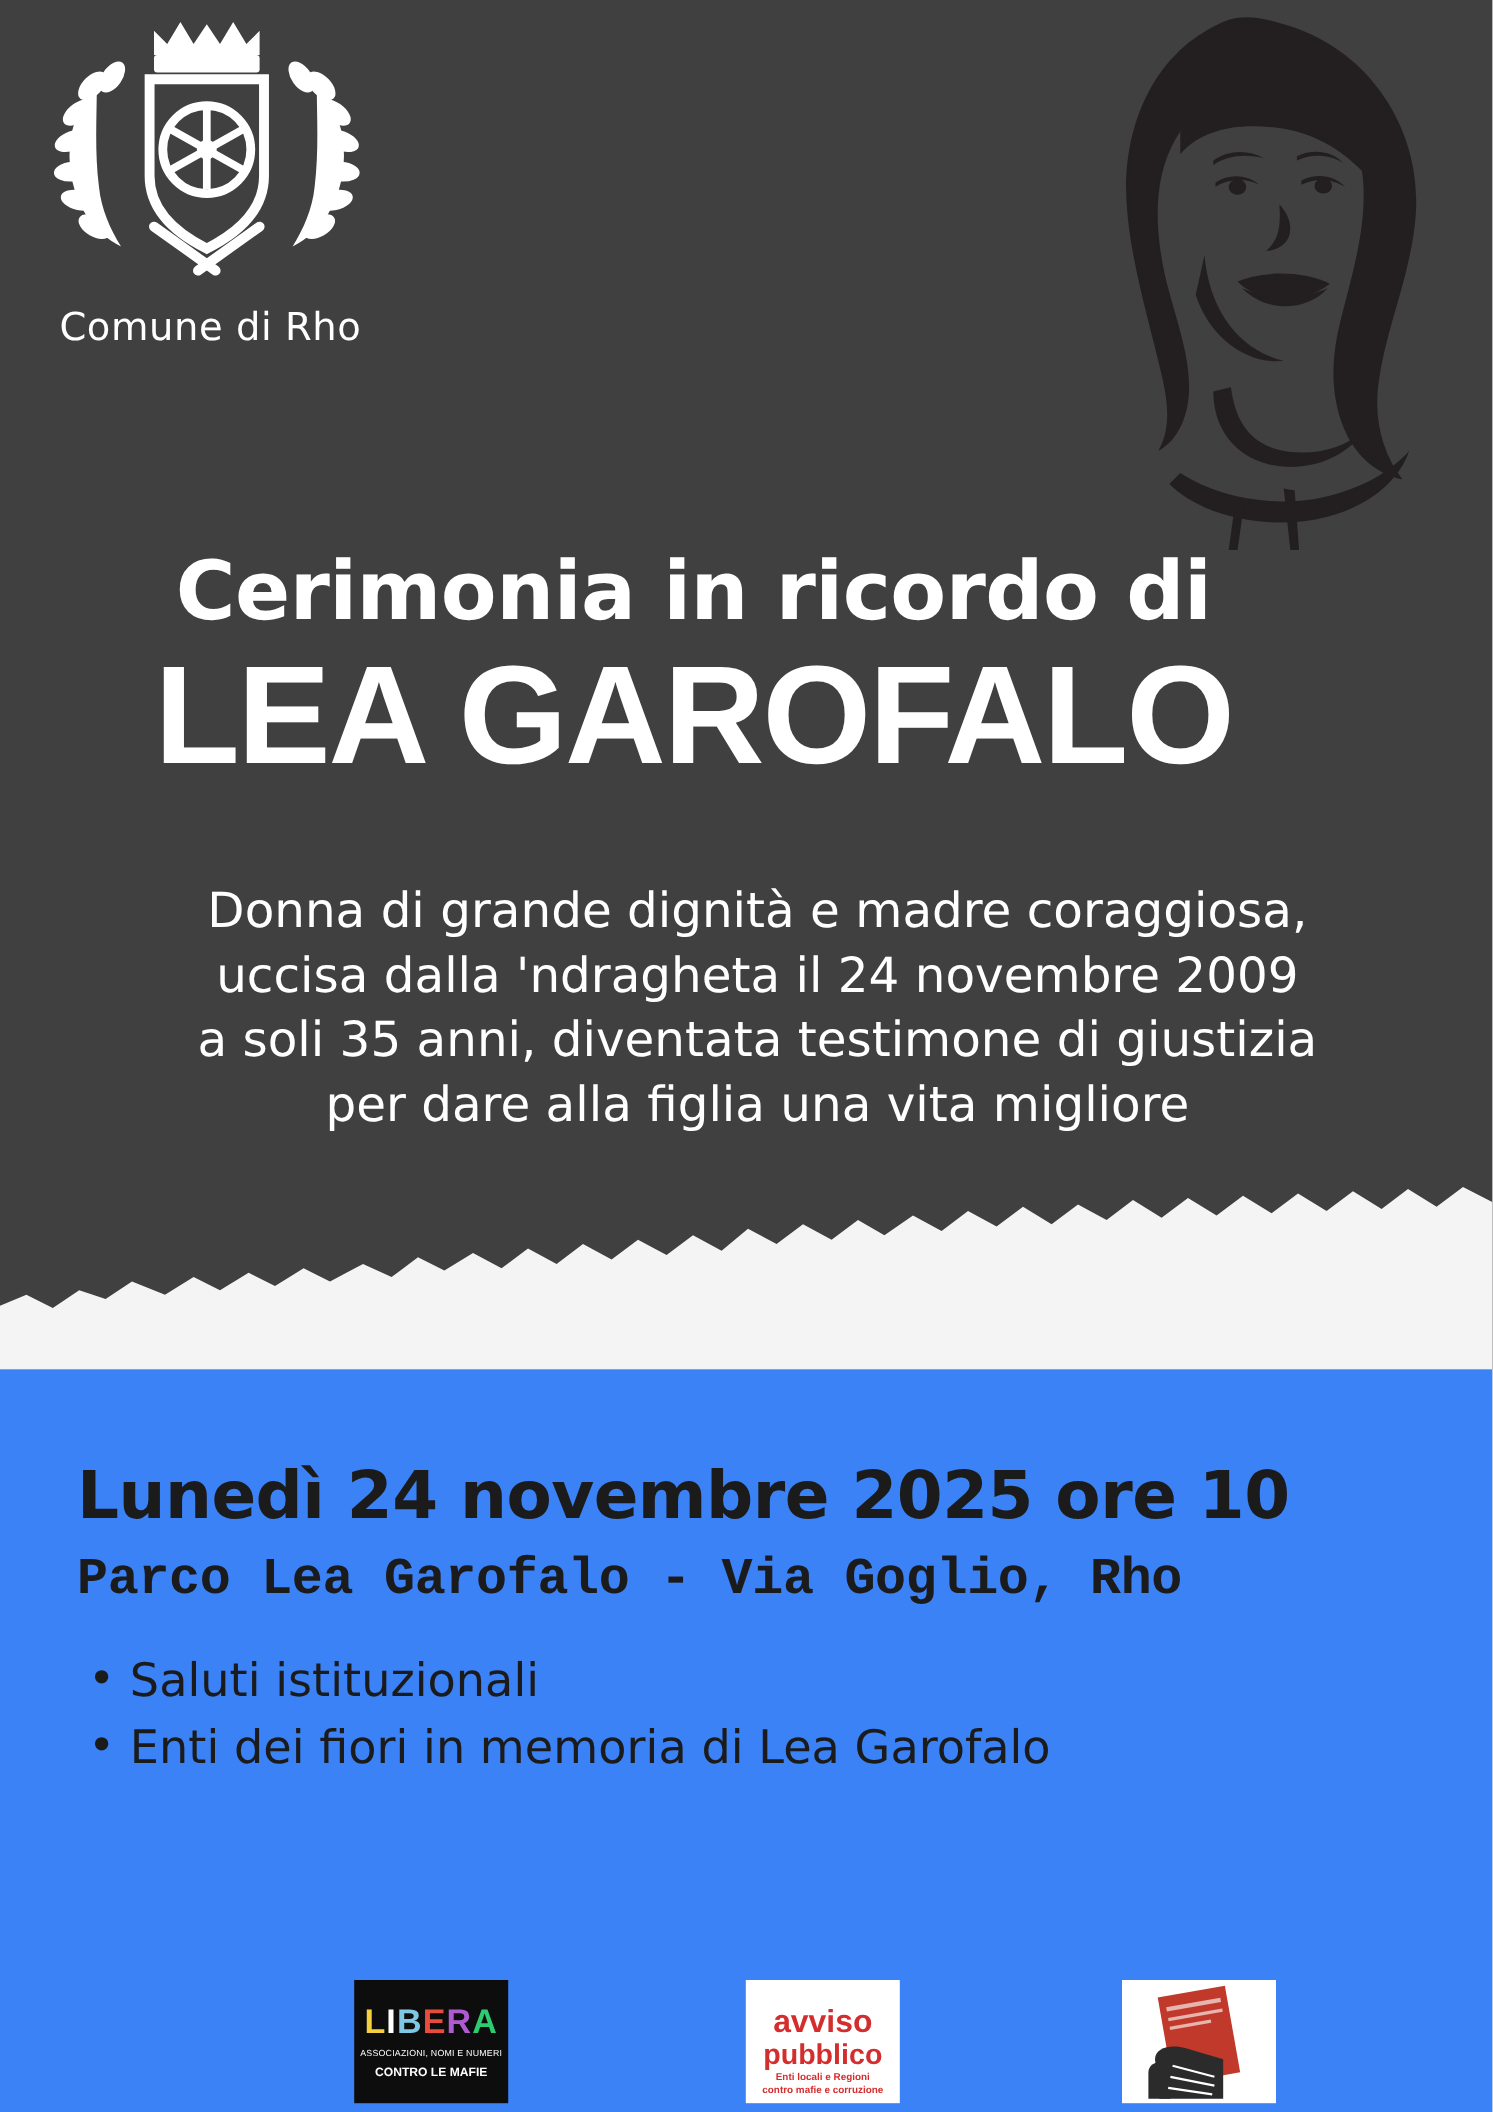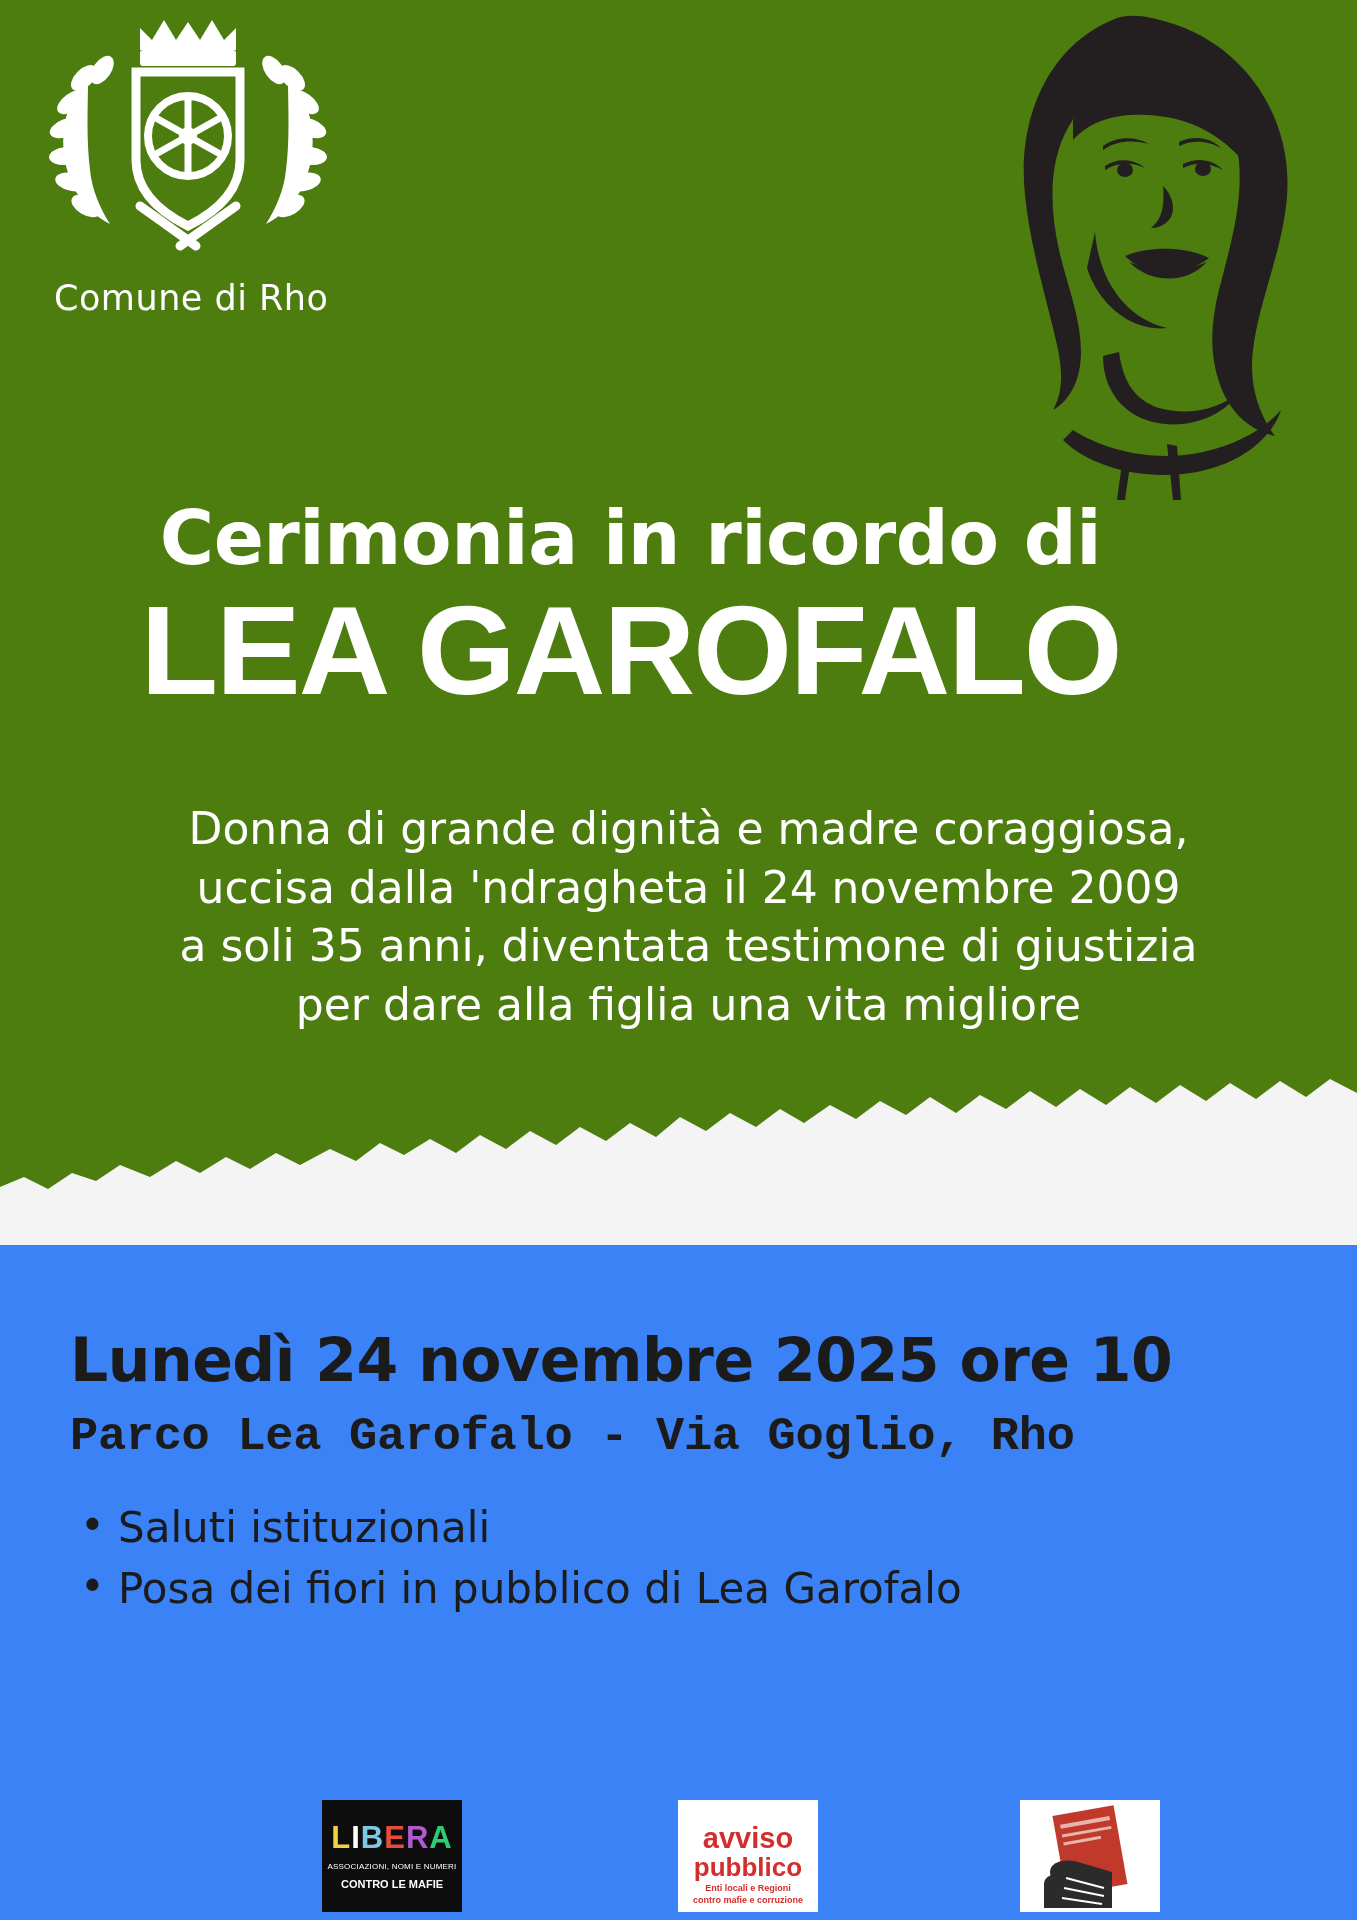--- a/index.html
+++ b/index.html
@@ -16,21 +16,21 @@
     height: 1920px;
     overflow: hidden;
     background: #f4f4f4;
   }
   
   .red-panel {
     position: absolute;
     left: 0; top: 0;
     width: 1357px;
     height: 1245px;
-    background: #4d7c0f;
+    background: #404040;
     overflow: hidden;
   }
   .torn-edge {
     position: absolute;
     left: 0;
     bottom: -4px;
     width: 1357px;
     height: 180px;
     display: block;
   }
@@ -364,21 +364,21 @@
         L1230,14 L1256,30 L1280,12 L1306,28 L1330,10 L1357,24 L1357,180 L0,180 Z"></path>
     </svg>
   </div>
 
   <div class="bottom">
     <div class="event-date">Lunedì 24 novembre 2025 ore 10</div>
     <div class="event-place">Parco Lea Garofalo - Via Goglio, Rho</div>
 
     <ul class="program">
       <li>Saluti istituzionali</li>
-      <li>Posa dei fiori in pubblico di Lea Garofalo</li>
+      <li>Enti dei fiori in memoria di Lea Garofalo</li>
     </ul>
 
     <div class="logos">
 
       <div class="logo logo-avviso">
         <div class="avviso-1">avviso</div>
         <div class="avviso-2">pubblico</div>
         <div class="avviso-3">Enti locali e Regioni</div>
         <div class="avviso-4">contro mafie e corruzione</div>
       </div>

